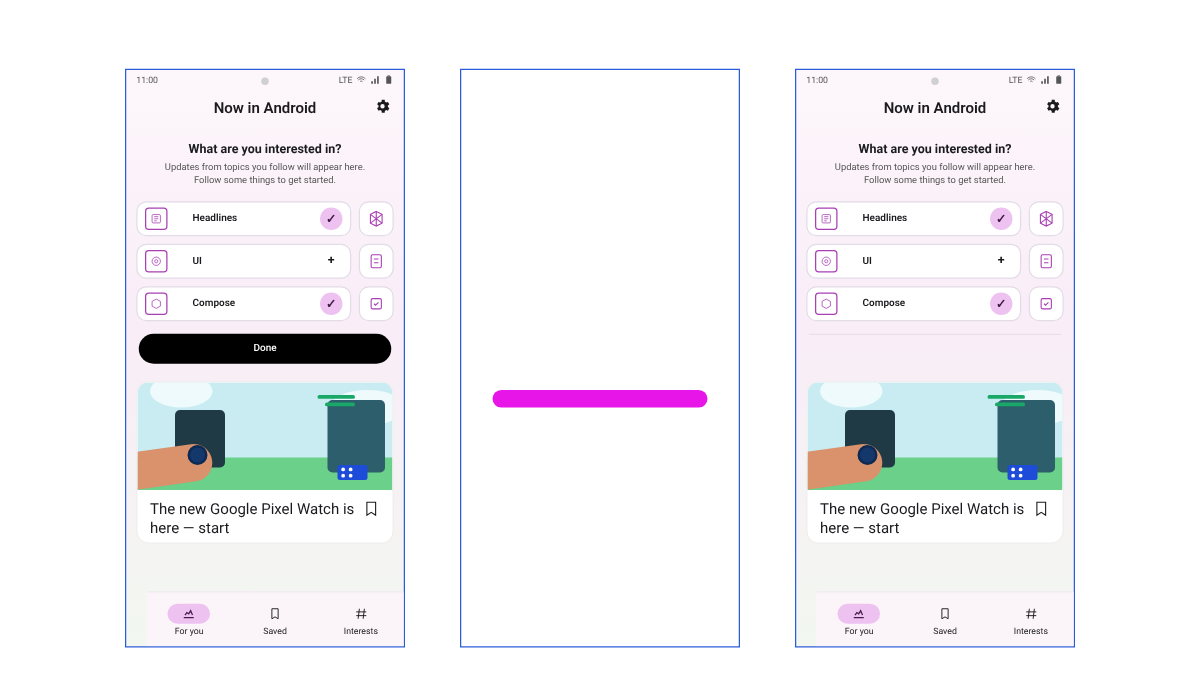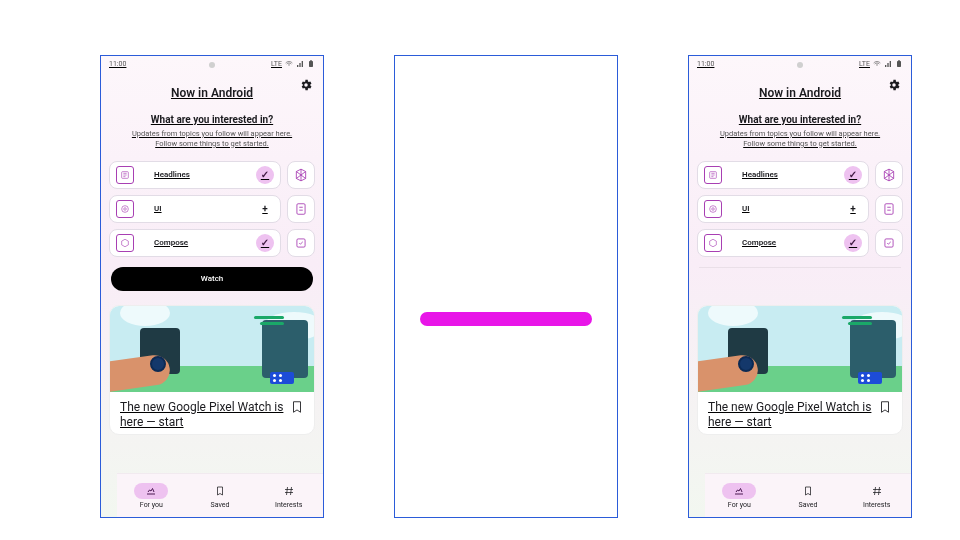--- a/index.html
+++ b/index.html
@@ -6,22 +6,21 @@
   body {
     width: 960px;
     height: 540px;
     background: #fff;
     font-family: -apple-system, Roboto, Arial, sans-serif;
     position: relative;
   }
   .container {
     display: flex;
     justify-content: space-between;
-    padding: 55px 48px 0 100px;
-    text-decoration: underline;
+    padding: 55px 100px 0 100px;
   }
   .phone {
     width: 224px;
     height: 463px;
     border: 1px solid #2b5cd9;
     background: linear-gradient(180deg, #fdf7fb 0%, #f9edf7 45%, #f2f7f0 100%);
     position: relative;
     overflow: hidden;
     font-size: 10px;
     color: #1b1b1f;
@@ -55,21 +54,21 @@
   .statusbar .right { display: flex; gap: 3px; align-items: center; }
   .camera {
     position: absolute;
     top: 6px; left: 50%; transform: translateX(-50%);
     width: 6px; height: 6px; border-radius: 50%; background: #d0d0d0;
   }
   
   .header {
     display: flex;
     justify-content: center;
-    align-items: flex-end;
+    align-items: center;
     height: 28px;
     position: relative;
   }
   .header-title { font-size: 12px; font-weight: 600; }
   .gear {
     position: absolute;
     right: 8px;
     top: 4px;
     width: 18px; height: 18px;
     display: flex; align-items: center; justify-content: center;
@@ -265,21 +264,21 @@
         </div>
         <div class="sq">
             <svg viewBox="0 0 24 24">
               <rect x="5" y="5" width="14" height="14" rx="2"></rect>
               <path d="M9 12l2 2 4-4"></path>
             </svg>
           </div>
       </div>
     </div>
     <div class="done-btn">
-        <span>Watch</span>
+        <span>Done</span>
       </div>
     <div class="card">
       <div class="card-img">
         <div class="cloud c1"></div>
           <div class="cloud c2"></div>
         <div class="grass"></div>
         <div class="devbox d1"></div>
           <div class="devbox d2"></div>
         <div class="seg s1"></div>
           <div class="seg s2"></div>

